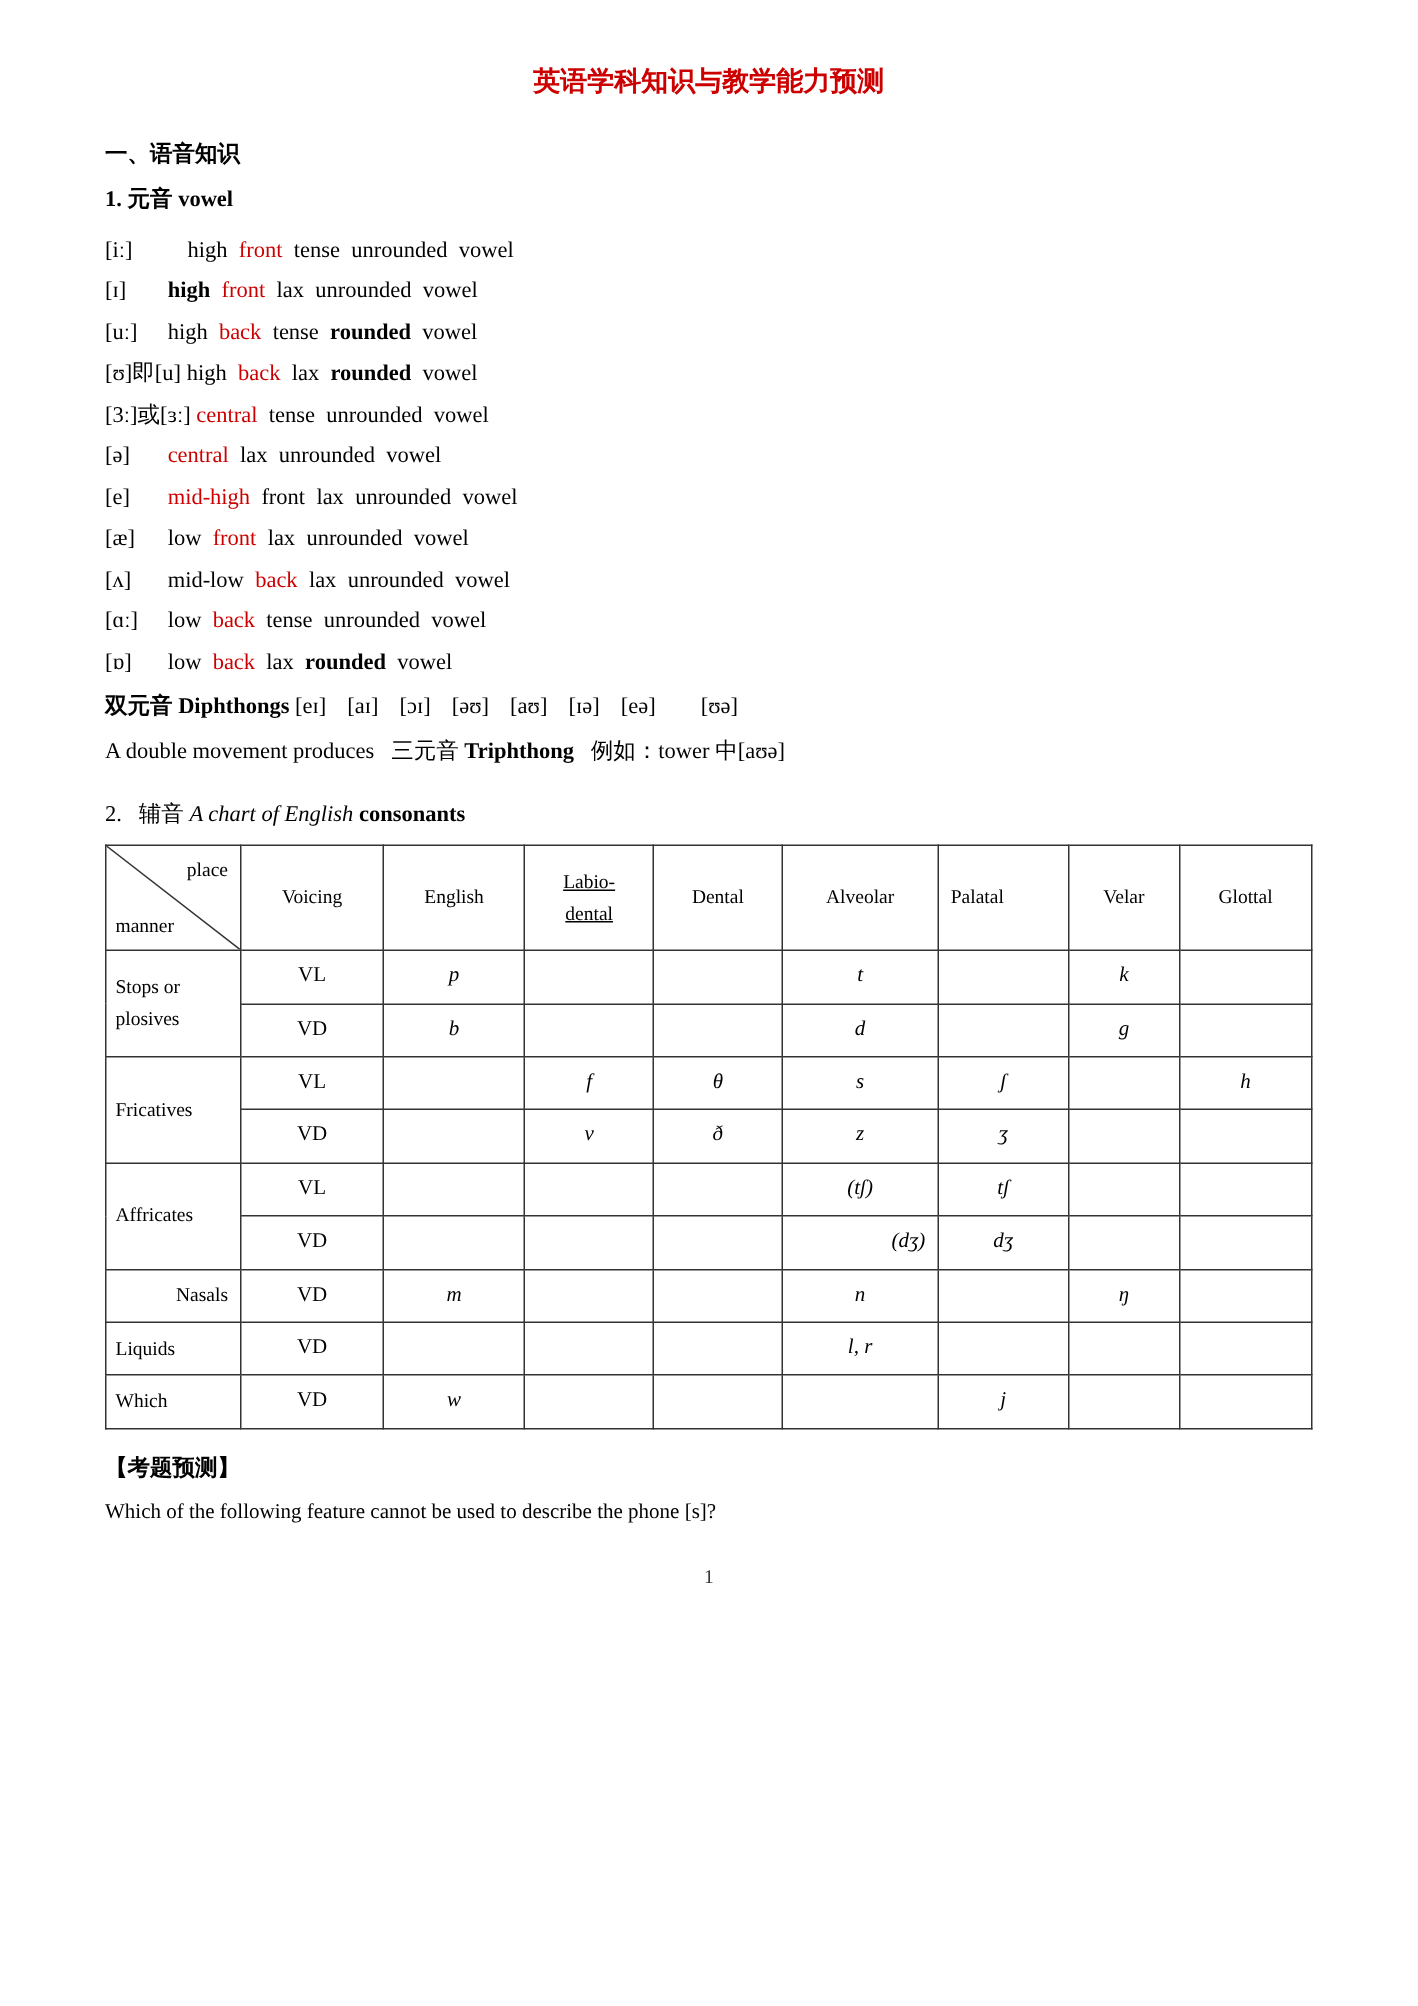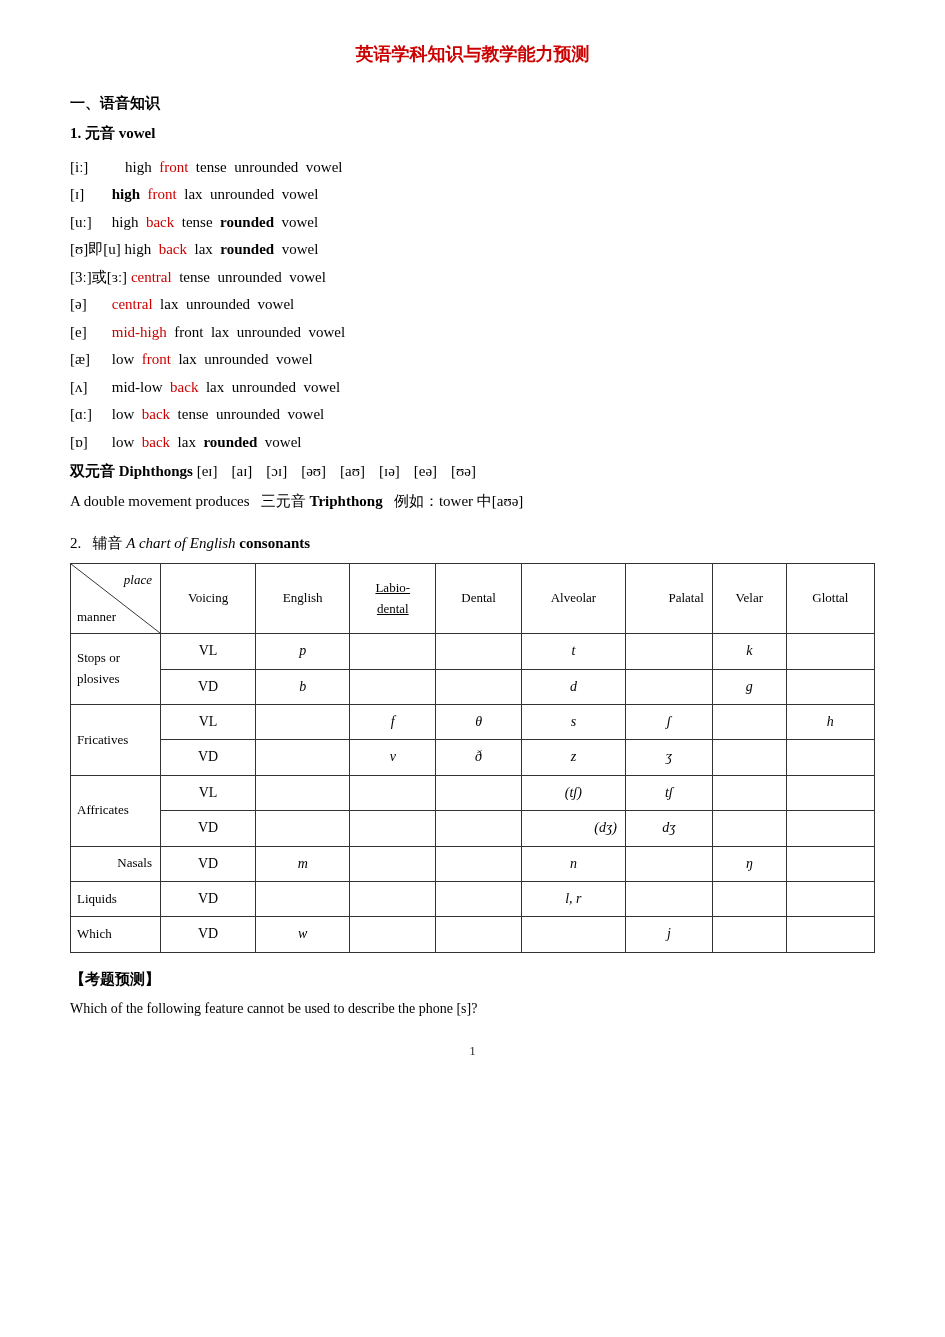--- a/index.html
+++ b/index.html
@@ -131,21 +131,21 @@
         <div class="vowel-line"><span style="display:inline-block; min-width:38px;">[ə]</span>&nbsp;<span class="" style="color:#cc0000;">central</span>&nbsp;&nbsp;<span class="" style="">lax</span>&nbsp;&nbsp;<span class="" style="">unrounded</span>&nbsp;&nbsp;<span class="" style="">vowel</span></div>
         <div class="vowel-line"><span style="display:inline-block; min-width:38px;">[e]</span>&nbsp;<span class="" style="color:#cc0000;">mid-high</span>&nbsp;&nbsp;<span class="" style="">front</span>&nbsp;&nbsp;<span class="" style="">lax</span>&nbsp;&nbsp;<span class="" style="">unrounded</span>&nbsp;&nbsp;<span class="" style="">vowel</span></div>
         <div class="vowel-line"><span style="display:inline-block; min-width:38px;">[æ]</span>&nbsp;<span class="" style="">low</span>&nbsp;&nbsp;<span class="" style="color:#cc0000;">front</span>&nbsp;&nbsp;<span class="" style="">lax</span>&nbsp;&nbsp;<span class="" style="">unrounded</span>&nbsp;&nbsp;<span class="" style="">vowel</span></div>
         <div class="vowel-line"><span style="display:inline-block; min-width:38px;">[ʌ]</span>&nbsp;<span class="" style="">mid-low</span>&nbsp;&nbsp;<span class="" style="color:#cc0000;">back</span>&nbsp;&nbsp;<span class="" style="">lax</span>&nbsp;&nbsp;<span class="" style="">unrounded</span>&nbsp;&nbsp;<span class="" style="">vowel</span></div>
         <div class="vowel-line"><span style="display:inline-block; min-width:38px;">[ɑː]</span>&nbsp;<span class="" style="">low</span>&nbsp;&nbsp;<span class="" style="color:#cc0000;">back</span>&nbsp;&nbsp;<span class="" style="">tense</span>&nbsp;&nbsp;<span class="" style="">unrounded</span>&nbsp;&nbsp;<span class="" style="">vowel</span></div>
         <div class="vowel-line"><span style="display:inline-block; min-width:38px;">[ɒ]</span>&nbsp;<span class="" style="">low</span>&nbsp;&nbsp;<span class="" style="color:#cc0000;">back</span>&nbsp;&nbsp;<span class="" style="">lax</span>&nbsp;&nbsp;<span class="bold" style="">rounded</span>&nbsp;&nbsp;<span class="" style="">vowel</span></div>
       </div>
 
     <div class="diphthong-line">
       <span style="font-weight:bold; font-family:'SimSun',serif;">双元音 </span><span style="font-weight:bold;">Diphthongs </span>
-      <span id="diphthongs-span"><span style="margin-right:14px;">[eɪ]</span><span style="margin-right:14px;">[aɪ]</span><span style="margin-right:14px;">[ɔɪ]</span><span style="margin-right:14px;">[əʊ]</span><span style="margin-right:14px;">[aʊ]</span><span style="margin-right:14px;">[ɪə]</span><span style="margin-right:14px;">[eə]</span><span style="margin-right:14px;">[ʊə]</span></span>
+      <span id="diphthongs-span"><span style="margin-right:14px;">[eɪ]</span><span style="margin-right:14px;">[aɪ]</span><span style="margin-right:14px;">[ɔɪ]</span><span style="margin-right:14px;">[əʊ]</span><span style="margin-right:14px;">[aʊ]</span><span style="margin-right:14px;">[ɪə]</span><span style="margin-right:30px;">[eə]</span><span style="margin-right:14px;">[ʊə]</span></span>
     </div>
 
     <div class="triphthong-line">
       <span>A double movement produces</span>
       &nbsp;&nbsp;<span style="font-family:'SimSun',serif;">三元音 </span><span style="font-weight:bold;">Triphthong</span>&nbsp;&nbsp;
       <span style="font-family:'SimSun',serif;">例如：tower 中[aʊə]</span>
     </div>
   </div>
 
   <div class="consonant-section">
@@ -156,29 +156,29 @@
       <span style="font-weight:bold;">consonants</span>
     </div>
 
     <table class="consonant-table">
       <tbody id="consonant-tbody">
       <tr>
             <td style="position: relative; width: 90px; min-width: 90px; padding: 0px; vertical-align: top; height: 70px;">
   <svg style="position:absolute;top:0;left:0;width:100%;height:100%;" viewBox="0 0 90 70" preserveAspectRatio="none">
     <line x1="0" y1="0" x2="90" y2="70" stroke="#333" stroke-width="1"></line>
   </svg>
-  <span style="position:absolute;top:6px;right:8px;font-size:13px;font-style:italic;">place</span>
+  <span style="position:absolute;top:6px;right:8px;font-size:13px;">place</span>
   <span style="position:absolute;bottom:6px;left:6px;font-size:13px;">manner</span>
 </td>
             <td class="header-cell" style="vertical-align: middle; text-align: center; font-size: 13px;">Voicing</td>
             <td class="header-cell" style="vertical-align: middle; text-align: center; font-size: 13px;">English</td>
             <td class="header-cell" style="vertical-align: middle; text-align: center; font-size: 13px; text-decoration: underline;">Labio-<br>dental</td>
             <td class="header-cell" style="vertical-align: middle; text-align: center; font-size: 13px;">Dental</td>
             <td class="header-cell" style="vertical-align: middle; text-align: center; font-size: 13px;">Alveolar</td>
-            <td class="header-cell" style="vertical-align: middle; text-align: right; font-size: 13px;">Palatal</td>
+            <td class="header-cell" style="vertical-align: middle; text-align: left; font-size: 13px;">Palatal</td>
             <td class="header-cell" style="vertical-align: middle; text-align: center; font-size: 13px;">Velar</td>
             <td class="header-cell" style="vertical-align: middle; text-align: center; font-size: 13px;">Glottal</td>
           </tr>
           <tr>
             <td rowspan="2" class="manner-label" style="font-size: 13px; vertical-align: middle; text-align: left; padding-left: 6px;">Stops   or<br>plosives</td>
             <td style="font-size: 14px; text-align: center; vertical-align: middle; height: 34px; font-weight: normal;">VL</td>
             <td style="font-size: 14px; text-align: center; vertical-align: middle; height: 34px;"><span style="font-style:italic;">p</span></td>
             <td style="font-size: 14px; text-align: center; vertical-align: middle; height: 34px;"><span style="font-style:italic;"></span></td>
             <td style="font-size: 14px; text-align: center; vertical-align: middle; height: 34px;"><span style="font-style:italic;"></span></td>
             <td style="font-size: 14px; text-align: center; vertical-align: middle; height: 34px;"><span style="font-style:italic;">t</span></td>

